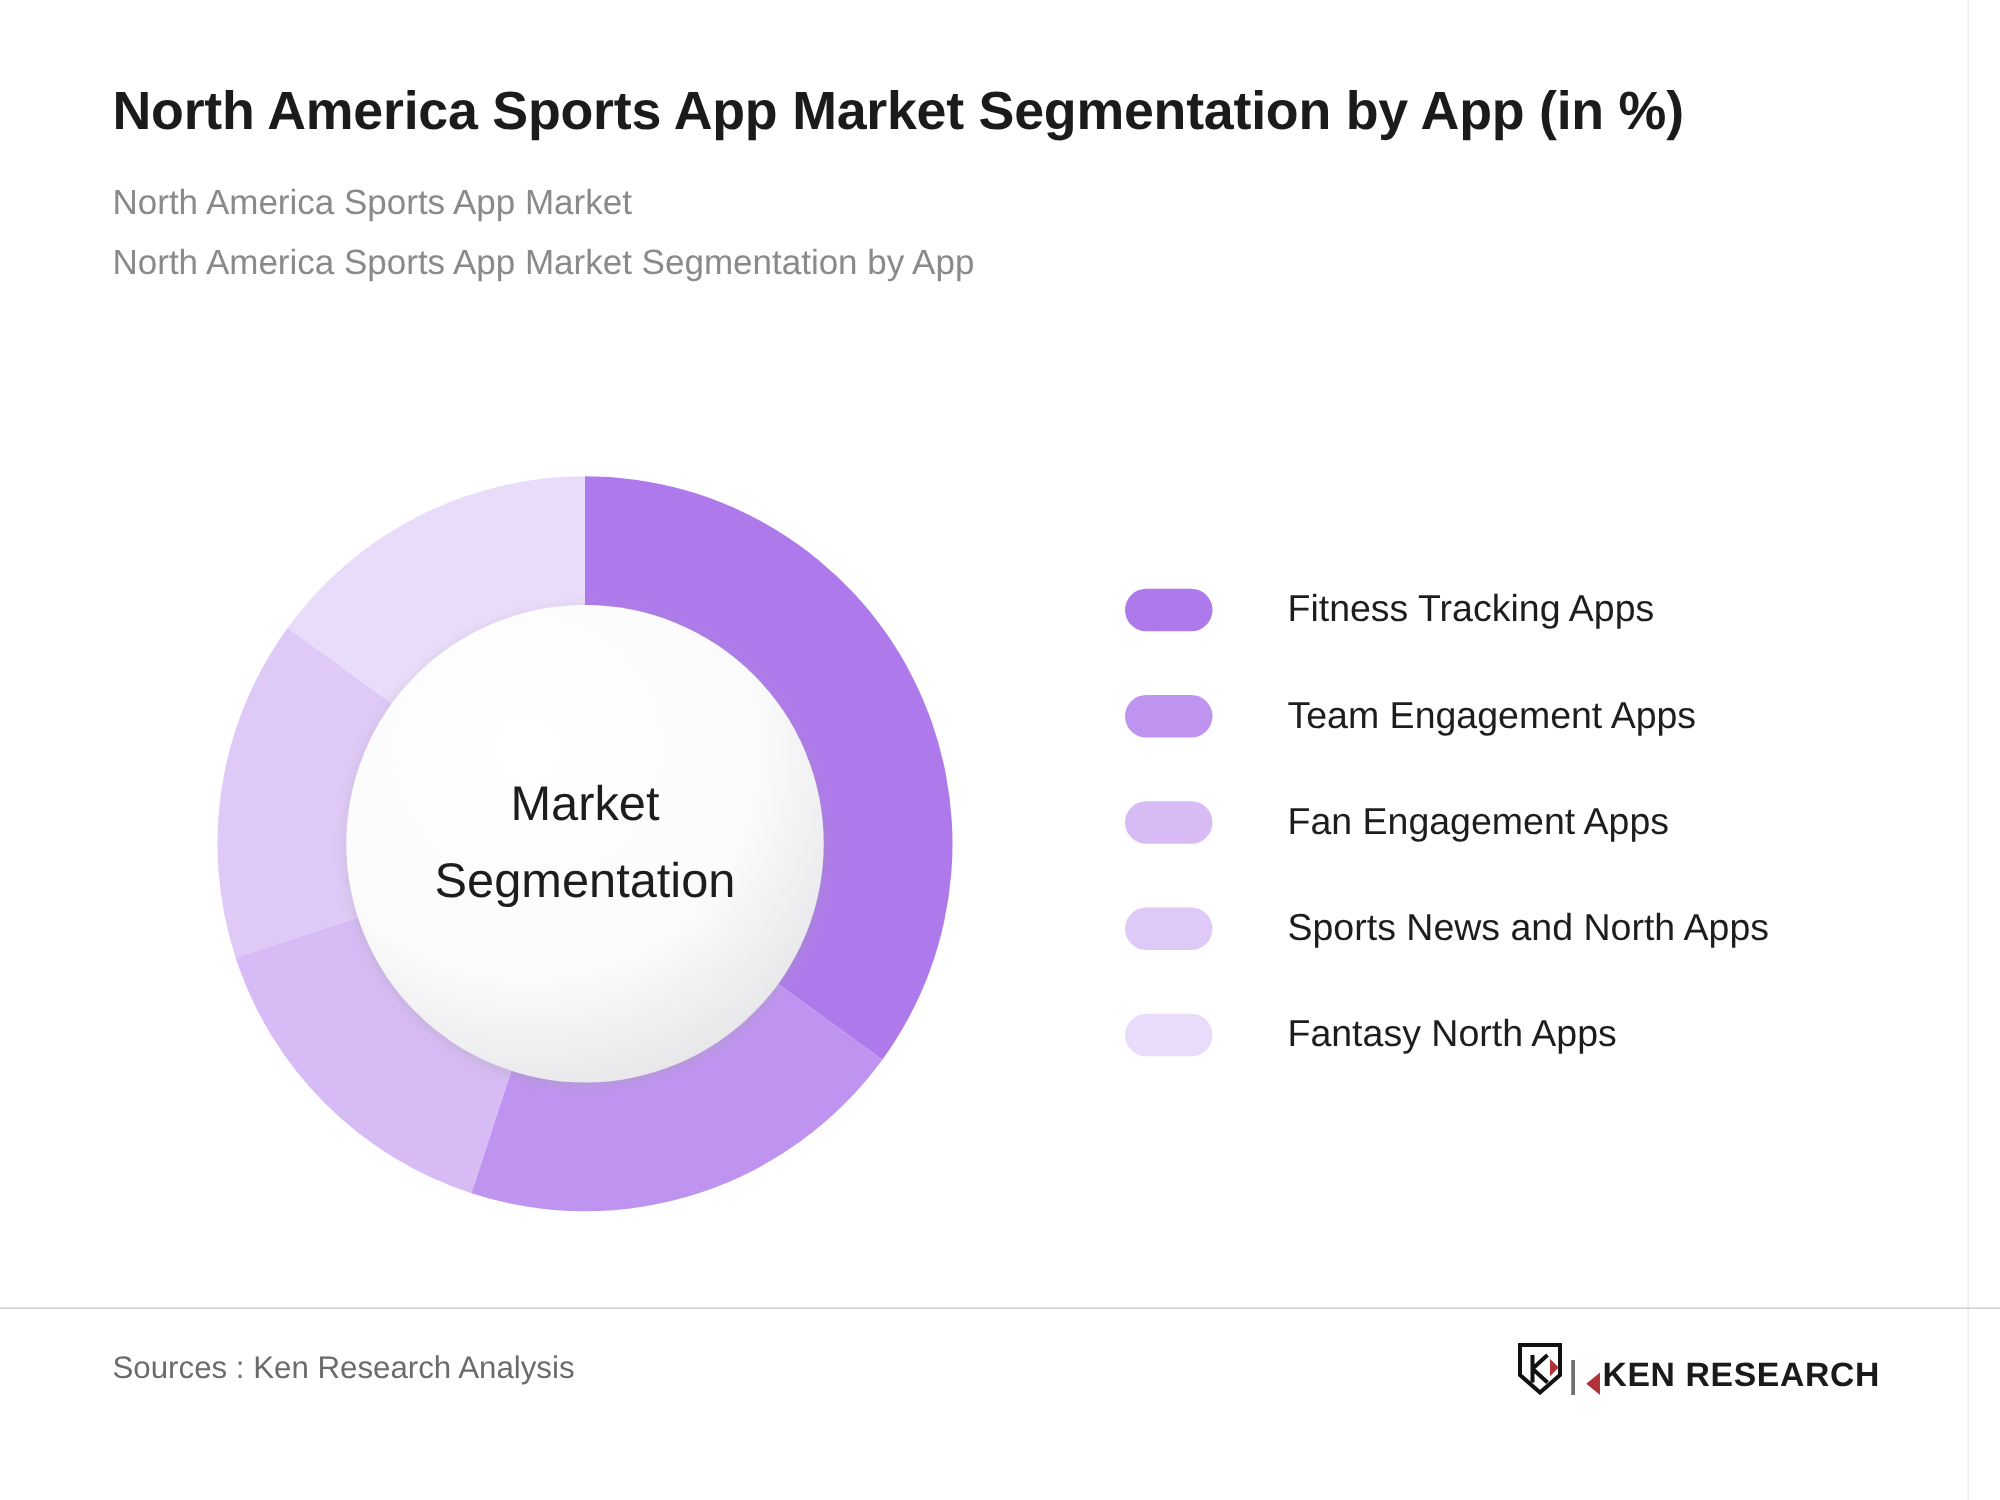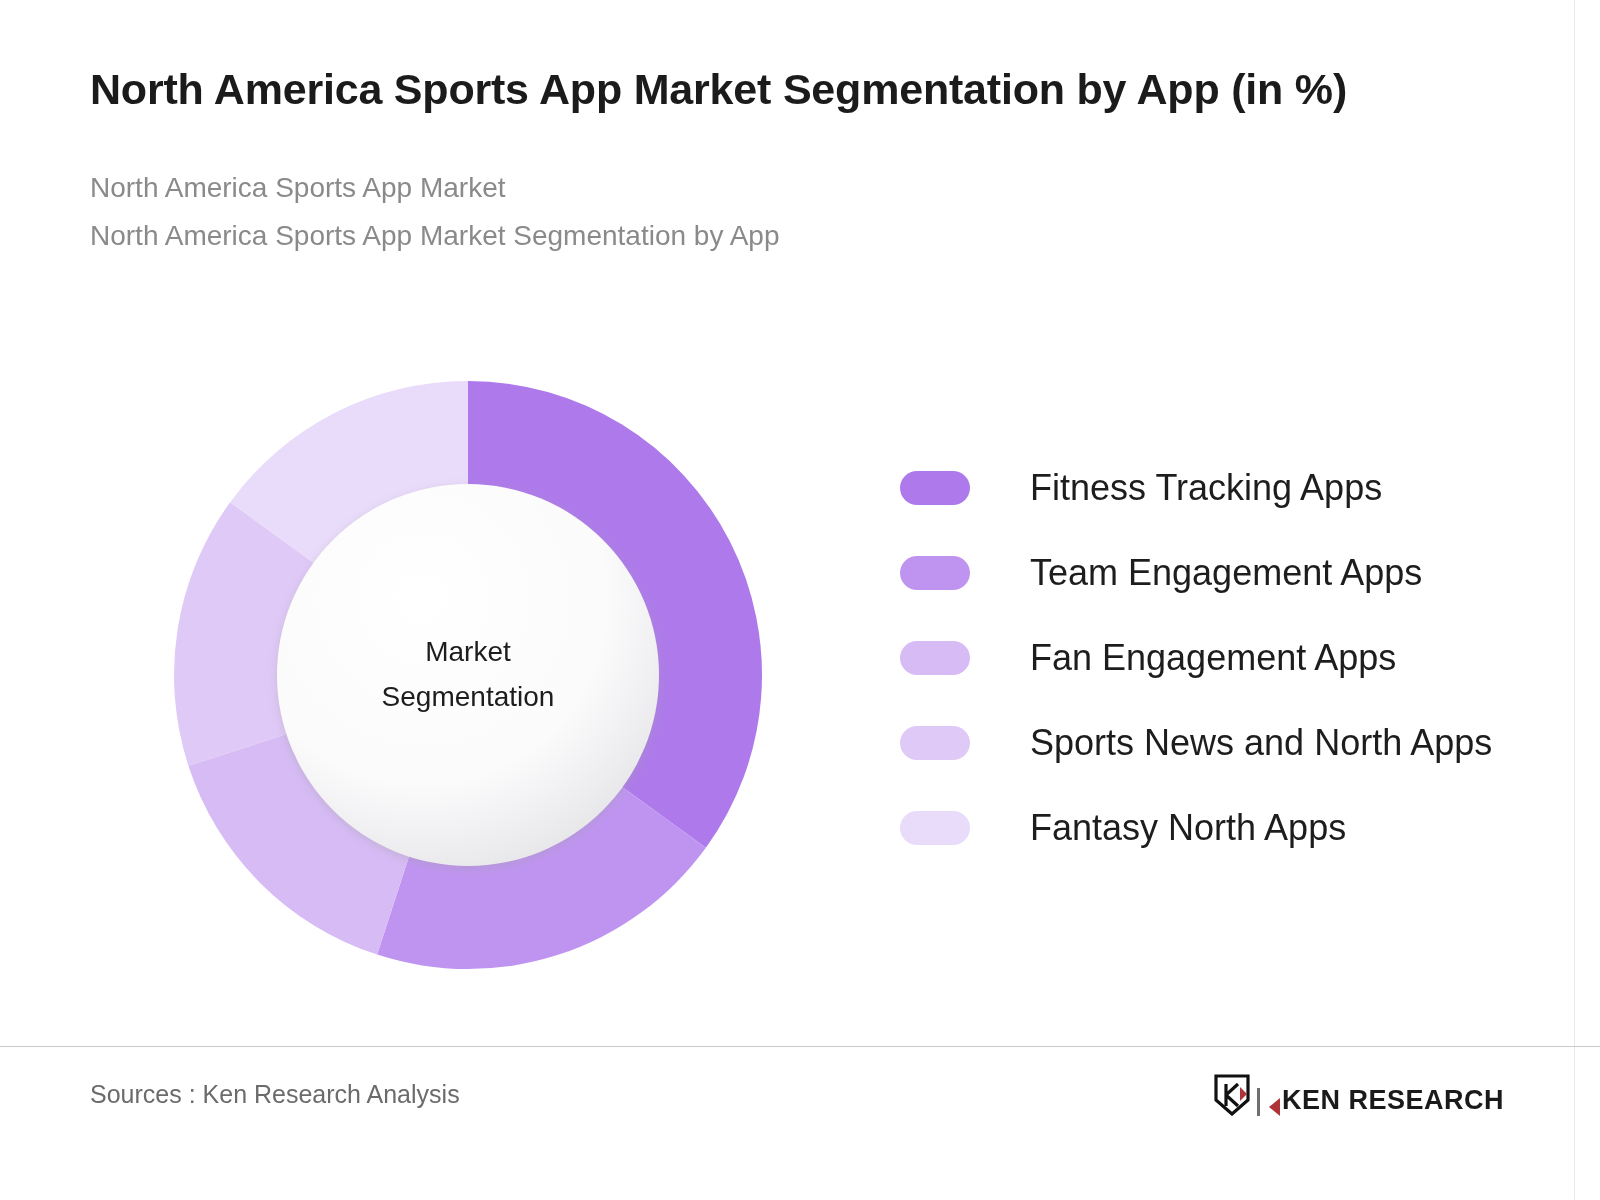--- a/index.html
+++ b/index.html
@@ -33,21 +33,21 @@
   #chart-title {
     font-size: 43px;
     font-weight: bold;
     line-height: 1.35;
     color: #1b1b1b;
     letter-spacing: -0.2px;
     margin: 0;
     max-width: 1360px;
   }
   #subtitle-block {
-    margin-top: 46px;
+    margin-top: 20px;
   }
   .subtitle-line {
     font-size: 28px;
     color: #8a8a8a;
     line-height: 1.7;
     font-weight: normal;
   }
 
   
   #chart-area {
@@ -70,21 +70,21 @@
     height: 588px;
     overflow: visible;
   }
   #center-label {
     position: absolute;
     left: 50%;
     top: 50%;
     transform: translate(-50%, -50%);
     width: 340px;
     text-align: center;
-    font-size: 28px;
+    font-size: 39px;
     color: #1d1d1d;
     line-height: 1.6;
     pointer-events: none;
   }
 
   
   #legend {
     position: absolute;
     left: 900px;
     top: 90px;
@@ -96,21 +96,21 @@
     height: 85px;
   }
   .legend-swatch {
     width: 70px;
     height: 34px;
     border-radius: 17px;
     flex: 0 0 auto;
   }
   .legend-label {
     margin-left: 60px;
-    font-size: 36px;
+    font-size: 30px;
     color: #1d1d1d;
     white-space: nowrap;
   }
 
   
   #footer-divider {
     position: absolute;
     left: 0;
     top: 1046px;
     width: 1600px;

